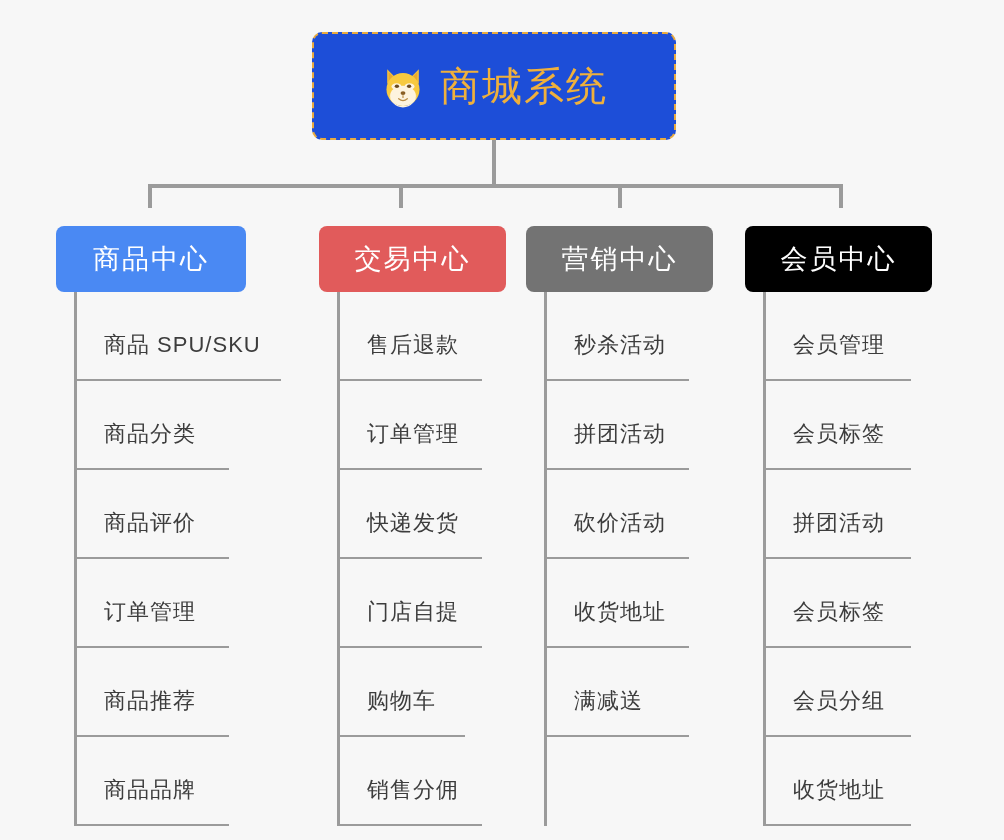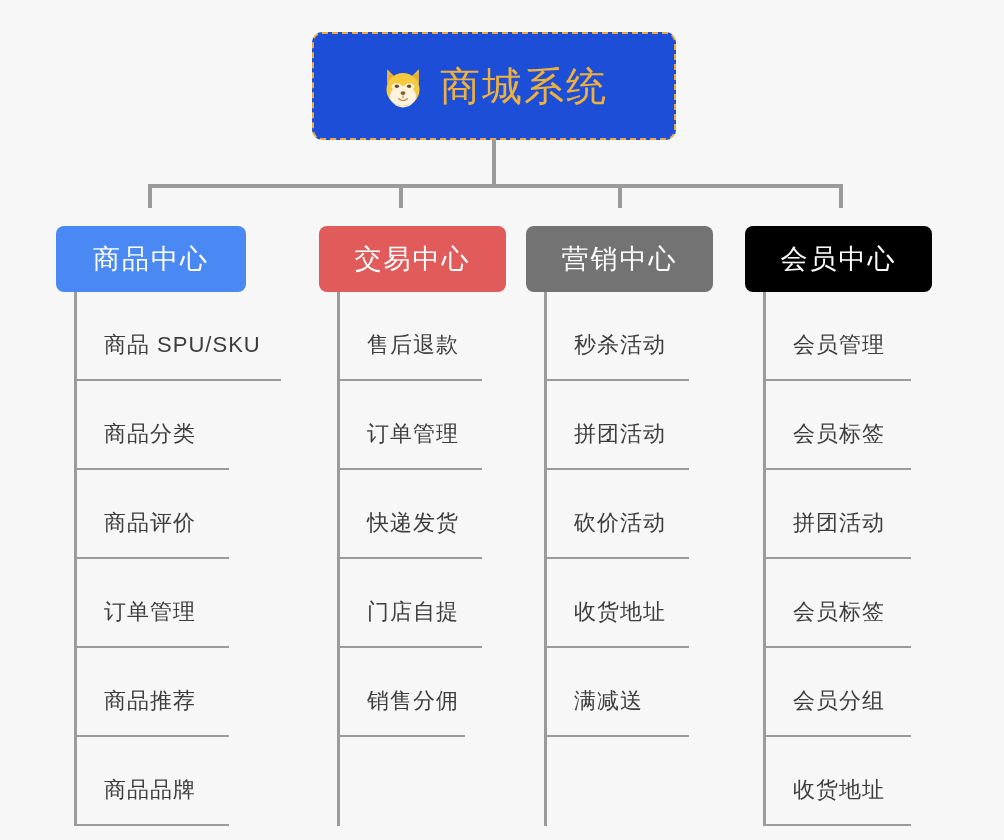--- a/index.html
+++ b/index.html
@@ -211,20 +211,24 @@
       </div>
       <div class="leaf-item">
         <span class="leaf-label">快递发货</span>
         <span class="leaf-rule"></span>
       </div>
       <div class="leaf-item">
         <span class="leaf-label">门店自提</span>
         <span class="leaf-rule"></span>
       </div>
       <div class="leaf-item">
+        <span class="leaf-label">购物车</span>
+        <span class="leaf-rule"></span>
+      </div>
+      <div class="leaf-item">
         <span class="leaf-label">销售分佣</span>
         <span class="leaf-rule"></span>
       </div>
     </div>
   </div>
 
   <div class="column col-3" style="left:526px; width:187px;">
     <div class="cat-header" style="width:187px; background:#737373;">
       <span>营销中心</span>
     </div>

